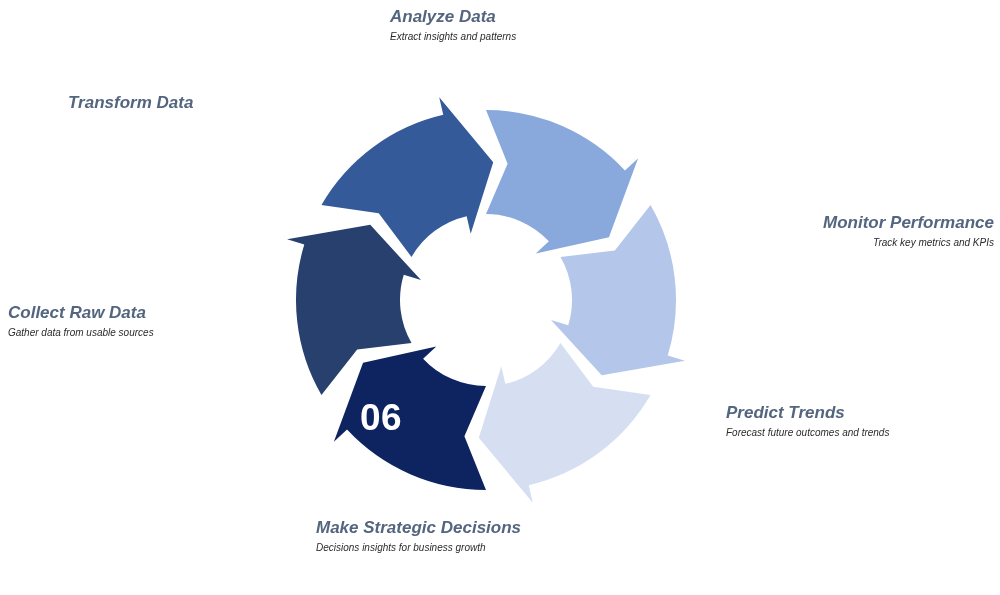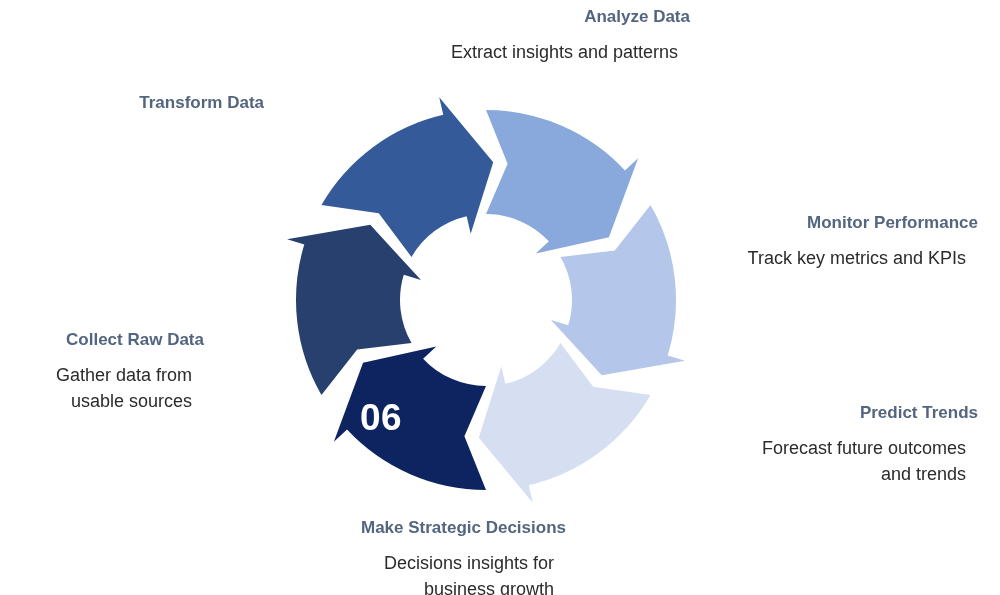--- a/index.html
+++ b/index.html
@@ -43,27 +43,27 @@
     font-family: "Liberation Sans", sans-serif;
     font-size: 17px;
     font-weight: 700;
     color: #53657f;
     line-height: 1.3;
     margin: 0 0 2px 0;
     white-space: nowrap;
   }
   .label-desc {
     font-family: "Liberation Sans", sans-serif;
-    font-size: 18px;
+    font-size: 10px;
     font-weight: 400;
     color: #2b2b2b;
     line-height: 1.42;
-    margin: 12px;
+    margin: 0;
   }
-  .align-center { text-align: right; }
+  .align-center { text-align: left; font-style: italic; }
   .align-right  { text-align: right; }
 </style>
 </head>
 <body>
 
 <div id="diagram-root">
 
   <svg id="cycle-svg" viewBox="0 0 1000 595">
       <g>
         <path d="M 486.00 490.00 A 190 190 0 0 1 347.04 429.58 L 333.88 441.86 L 363.04 362.65 L 436.27 346.38 L 423.10 358.65 A 86 86 0 0 0 486.00 386.00 L 464.41 436.30 Z" fill="#0d2461"></path>
@@ -85,38 +85,38 @@
         <path d="M 650.54 205.00 A 190 190 0 0 1 667.70 355.55 L 684.91 360.81 L 601.74 375.16 L 551.03 319.88 L 568.24 325.14 A 86 86 0 0 0 560.48 257.00 L 614.83 250.55 Z" fill="#b4c6e9"></path>
         <text class="seg-number" x="558" y="434">05</text>
       </g>
       <g>
         <path d="M 650.54 395.00 A 190 190 0 0 1 528.74 485.13 L 532.79 502.67 L 478.78 437.81 L 501.30 366.26 L 505.35 383.80 A 86 86 0 0 0 560.48 343.00 L 593.25 386.85 Z" fill="#d6dff2"></path>
         <text class="seg-number" x="381" y="417">06</text>
       </g>
     </svg>
 
   <div id="labels-layer">
-      <div class="label-block align-center" style="left: 8px; top: 329px; width: 196px;">
+      <div class="label-block align-center" style="left: 8px; top: 302px; width: 196px;">
         <div class="label-title">Collect Raw Data</div>
         <div class="label-desc">Gather data from usable sources</div>
       </div>
       <div class="label-block align-center" style="left: 68px; top: 92px; width: 196px;">
         <div class="label-title">Transform Data</div>
       </div>
       <div class="label-block align-center" style="left: 390px; top: 6px; width: 300px;">
         <div class="label-title">Analyze Data</div>
         <div class="label-desc">Extract insights and patterns</div>
       </div>
-      <div class="label-block align-right" style="left: 716px; top: 212px; width: 262px;">
+      <div class="label-block align-right" style="left: 732px; top: 212px; width: 262px; font-style: italic;">
         <div class="label-title">Monitor Performance</div>
         <div class="label-desc">Track key metrics and KPIs</div>
       </div>
       <div class="label-block align-center" style="left: 726px; top: 402px; width: 252px;">
         <div class="label-title">Predict Trends</div>
         <div class="label-desc">Forecast future outcomes and trends</div>
       </div>
-      <div class="label-block align-center" style="left: 296px; top: 517px; width: 270px;">
+      <div class="label-block align-center" style="left: 316px; top: 517px; width: 270px;">
         <div class="label-title">Make Strategic Decisions</div>
         <div class="label-desc">Decisions insights for business growth</div>
       </div>
     </div>
 
 </div>
 
 </body></html>

